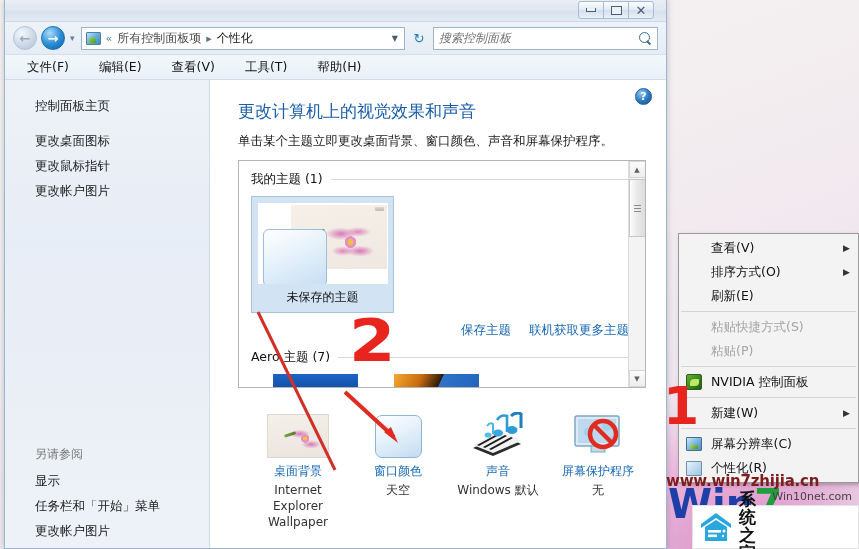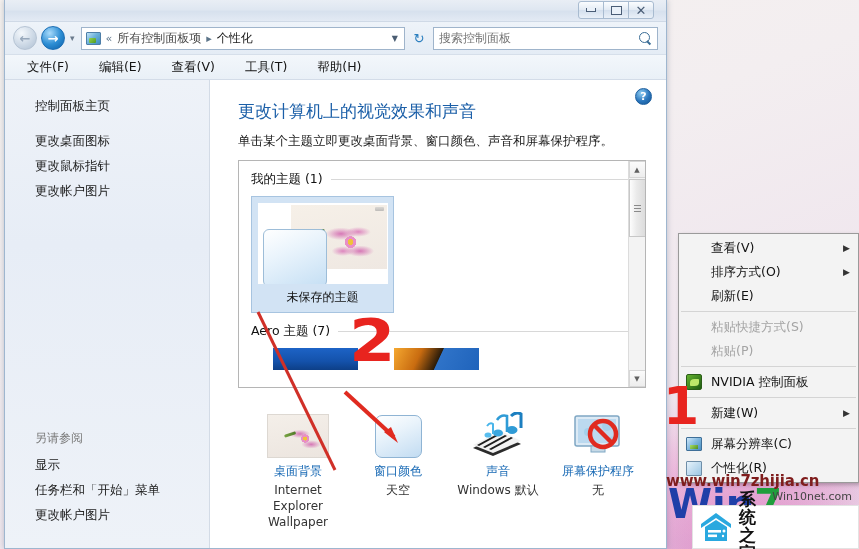--- a/index.html
+++ b/index.html
@@ -92,21 +92,21 @@
   .refreshbtn {
     width:20px;height:21px; display:flex;align-items:center;justify-content:center;
     color:#2c7fbf; font-size:13px;
   }
   #searchbox {
     width:225px; height:23px; background:#fff; border:1px solid #9fb4cb;
     display:flex; align-items:center; padding:0 5px;
   }
   #searchbox input {
     flex:1; border:none; outline:none; font-size:12px; color:#0f172a;
-    font-family:"DejaVu Sans","Liberation Sans",sans-serif; 
+    font-family:"DejaVu Sans","Liberation Sans",sans-serif; font-style:italic;
     background:transparent; min-width:0;
   }
   .mag { width:13px;height:13px;position:relative;flex:0 0 auto; }
   .mag::before{content:"";position:absolute;left:0;top:0;width:9px;height:9px;
     border:1.6px solid #3a6d96;border-radius:50%;}
   .mag::after{content:"";position:absolute;left:8px;top:8px;width:5px;height:1.6px;
     background:#3a6d96;transform:rotate(45deg);transform-origin:left center;}
 
   
   #menubar {
@@ -121,21 +121,21 @@
   #wbody { flex:1; display:flex; min-height:0; background:#fff; }
   #sidebar {
     width:205px; flex:0 0 205px;
     background:linear-gradient(180deg,#eef2f8 0%,#e7edf6 35%,#eef2f8 100%);
     border-right:1px solid #d3dbe6;
     padding:14px 0 0 0;
     position:relative;
   }
   .sb-link { font-size:12.5px; color:#1c1c1c; padding:4px 0 4px 30px; }
   .sb-gap { height:10px; }
-  #sb-bottom { position:absolute; left:0; right:0; bottom:20px; }
+  #sb-bottom { position:absolute; left:0; right:0; bottom:4px; }
   .sb-head { font-size:12px; color:#7b7b7b; padding:3px 0 6px 30px; }
 
   #content { flex:1; position:relative; background:#fff; padding:0 16px; min-width:0; }
   #helpicon {
     position:absolute; right:14px; top:8px; width:17px;height:17px;border-radius:50%;
     background:radial-gradient(circle at 35% 28%, #8fcdf2, #2a76bd 55%, #14538f);
     border:1px solid #1c5e9e; color:#fff; font-size:11px; font-weight:bold;
     display:flex;align-items:center;justify-content:center;
   }
   #ctitle { font-size:17px; color:#1b5fa8; padding:20px 0 0 12px; font-weight:normal; }
@@ -388,20 +388,24 @@
 
           <div id="themetile">
             <div class="thumb">
               <div class="wall"></div>
               <div class="winprev"></div>
               <div class="badge"></div>
             </div>
             <div class="tile-label">未保存的主题</div>
           </div>
 
+          <div class="links-row">
+            <span class="blue-link">保存主题</span>
+            <span class="blue-link">联机获取更多主题</span>
+          </div>
 
           <div class="grp-row aero-row">
             <span class="grp-label">Aero 主题 (7)</span>
             <span class="grp-rule"></span>
           </div>
 
           <div class="aero-thumbs">
             <div class="aero-t aero-1"></div>
             <div class="aero-t aero-2"></div>
           </div>

